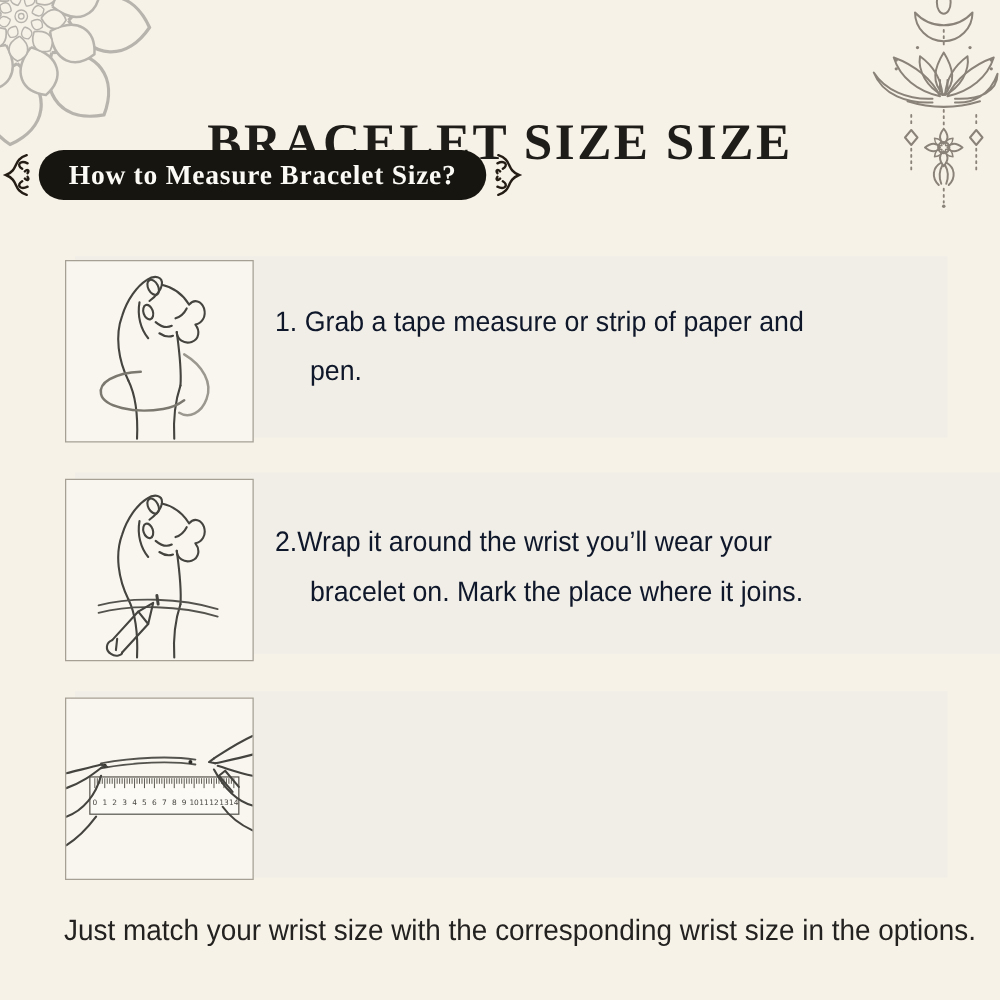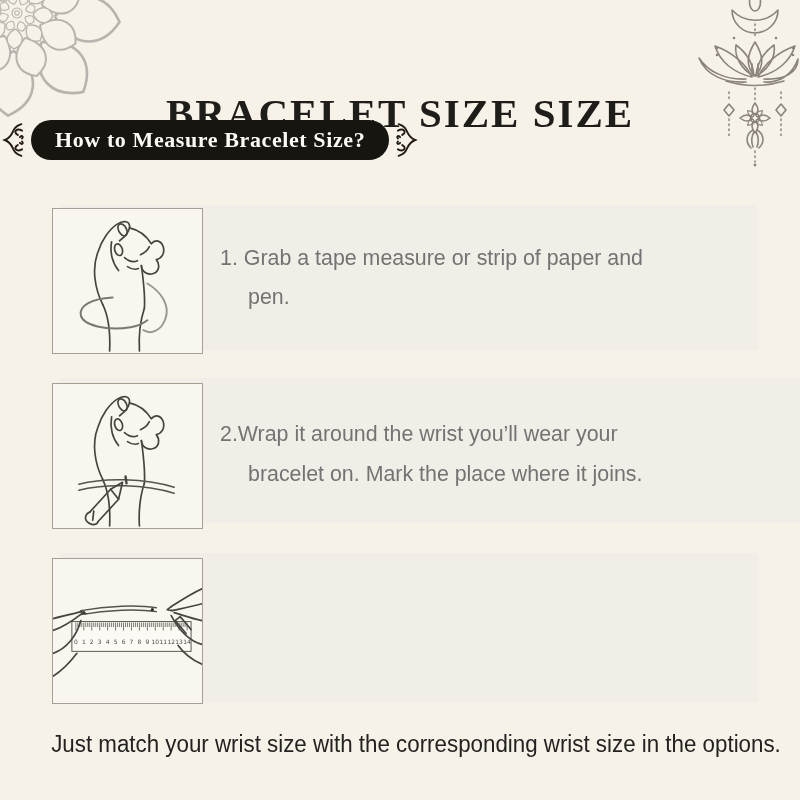--- a/index.html
+++ b/index.html
@@ -38,21 +38,21 @@
   .step.s3{top:553px;}
   .panel{position:absolute;left:60px;right:42px;top:0;height:145px;background:#f0eee7;}
   .s3 .panel{height:149px;}
   .illus{
     position:absolute;left:52px;top:3px;width:151px;height:146px;
     background:#f8f6ef;border:1px solid #a59f94;box-sizing:border-box;
   }
   .s2 .illus{top:5px;}
   .s3 .illus{top:5px;}
   .illus svg{width:100%;height:100%;display:block;}
-  .step-text{position:absolute;left:220px;top:0;font-size:22.5px;color:#737373;}
+  .step-text{position:absolute;left:220px;top:0;font-size:22.5px;color:#0f172a;}
   .s1 .step-text{top:33px;line-height:39px;}
   .s2 .step-text{top:36px;line-height:40px;}
   .s3 .step-text{top:14px;line-height:32px;}
   .line{white-space:nowrap;transform:scaleX(.95);transform-origin:0 50%;}
   .line.cont{margin-left:28px;}
   
   .footer{position:absolute;top:731px;left:0;width:100%;text-align:right;font-size:23.5px;}
   .footer .ftext{display:inline-block;transform:scaleX(.95);transform-origin:50% 50%;white-space:nowrap;}
   
   .ink-line{stroke:#45443f;stroke-width:1.7;fill:none;stroke-linecap:round;stroke-linejoin:round;}

